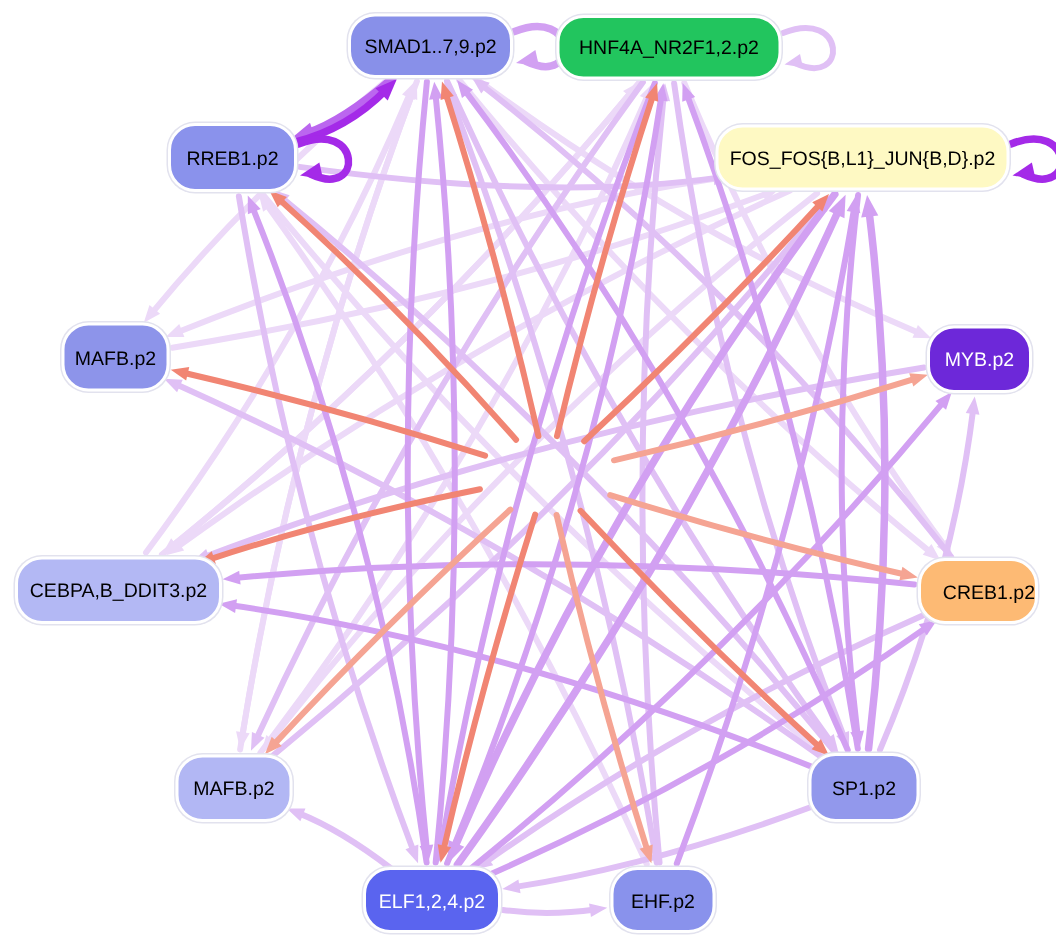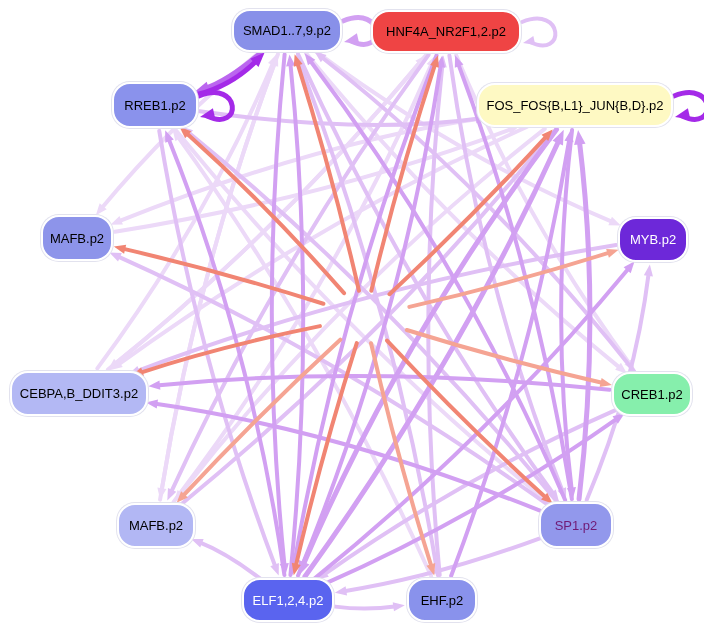--- a/index.html
+++ b/index.html
@@ -175,45 +175,45 @@
       <polygon points="523,43 533.3407116134734,36.0150387741252 535.3174400140846,45.000167867812024" fill="#e0c0f5"></polygon>
       <path d="M199,96 C241,79 243,133 207,116" fill="none" stroke="#a42ae8" stroke-width="5" stroke-linecap="round"></path>
       <polygon points="200,117 212.92588951684186,108.2687984676565 215.39680001760573,119.50020983476503" fill="#a42ae8"></polygon>
       <path d="M674,96 C716,79 718,133 682,116" fill="none" stroke="#a42ae8" stroke-width="5" stroke-linecap="round"></path>
       <polygon points="675,117 687.9258895168418,108.2687984676565 690.3968000176058,119.50020983476503" fill="#a42ae8"></polygon>
     </svg>
   <div id="graph-nodes">
       <div class="gnode" style="left: 232px; top: 8.5px; width: 110px; height: 43px; background: rgb(136, 144, 233); color: rgb(0, 0, 0);">
         <span class="lbl">SMAD1..7,9.p2</span>
       </div>
-      <div class="gnode" style="left: 371px; top: 9.5px; width: 150px; height: 43px; background: #ef4444; color: rgb(0, 0, 0);">
+      <div class="gnode" style="left: 371px; top: 9.5px; width: 150px; height: 43px; background: #22c55e; color: rgb(0, 0, 0);">
         <span class="lbl">HNF4A_NR2F1,2.p2</span>
       </div>
       <div class="gnode" style="left: 112px; top: 82px; width: 86px; height: 46px; background: rgb(138, 146, 236); color: rgb(0, 0, 0);">
         <span class="lbl">RREB1.p2</span>
       </div>
       <div class="gnode" style="left: 477px; top: 83px; width: 196px; height: 44px; background: #fef9c3; color: rgb(0, 0, 0);">
         <span class="lbl">FOS_FOS{B,L1}_JUN{B,D}.p2</span>
       </div>
       <div class="gnode" style="left: 41px; top: 215px; width: 72px; height: 46px; background: rgb(141, 148, 234); color: rgb(0, 0, 0);">
         <span class="lbl">MAFB.p2</span>
       </div>
       <div class="gnode" style="left: 618px; top: 216.5px; width: 70px; height: 45px; background: #6d28d9; color: rgb(255, 255, 255);">
         <span class="lbl">MYB.p2</span>
       </div>
       <div class="gnode" style="left: 10px; top: 370.5px; width: 138px; height: 45px; background: rgb(179, 184, 244); color: rgb(0, 0, 0);">
         <span class="lbl">CEBPA,B_DDIT3.p2</span>
       </div>
-      <div class="gnode" style="left: 612px; top: 372px; width: 80px; height: 44px; background: #86efac; color: rgb(0, 0, 0);">
+      <div class="gnode" style="left: 612px; top: 372px; width: 80px; height: 44px; background: #fdba74; color: rgb(0, 0, 0); justify-content: flex-end;">
         <span class="lbl">CREB1.p2</span>
       </div>
       <div class="gnode" style="left: 117px; top: 502.5px; width: 78px; height: 45px; background: rgb(178, 183, 244); color: rgb(0, 0, 0);">
         <span class="lbl">MAFB.p2</span>
       </div>
-      <div class="gnode" style="left: 539px; top: 502px; width: 74px; height: 46px; background: rgb(146, 152, 236); color: #701a75; text-align: center;">
+      <div class="gnode" style="left: 539px; top: 502px; width: 74px; height: 46px; background: rgb(146, 152, 236); color: #000000; text-align: center;">
         <span class="lbl">SP1.p2</span>
       </div>
       <div class="gnode" style="left: 242px; top: 578px; width: 92px; height: 44px; background: rgb(90, 100, 239); color: rgb(255, 255, 255); text-align: center;">
         <span class="lbl">ELF1,2,4.p2</span>
       </div>
       <div class="gnode" style="left: 407px; top: 578px; width: 70px; height: 44px; background: rgb(137, 146, 236); color: #000000;">
         <span class="lbl">EHF.p2</span>
       </div>
     </div>
 </div>

